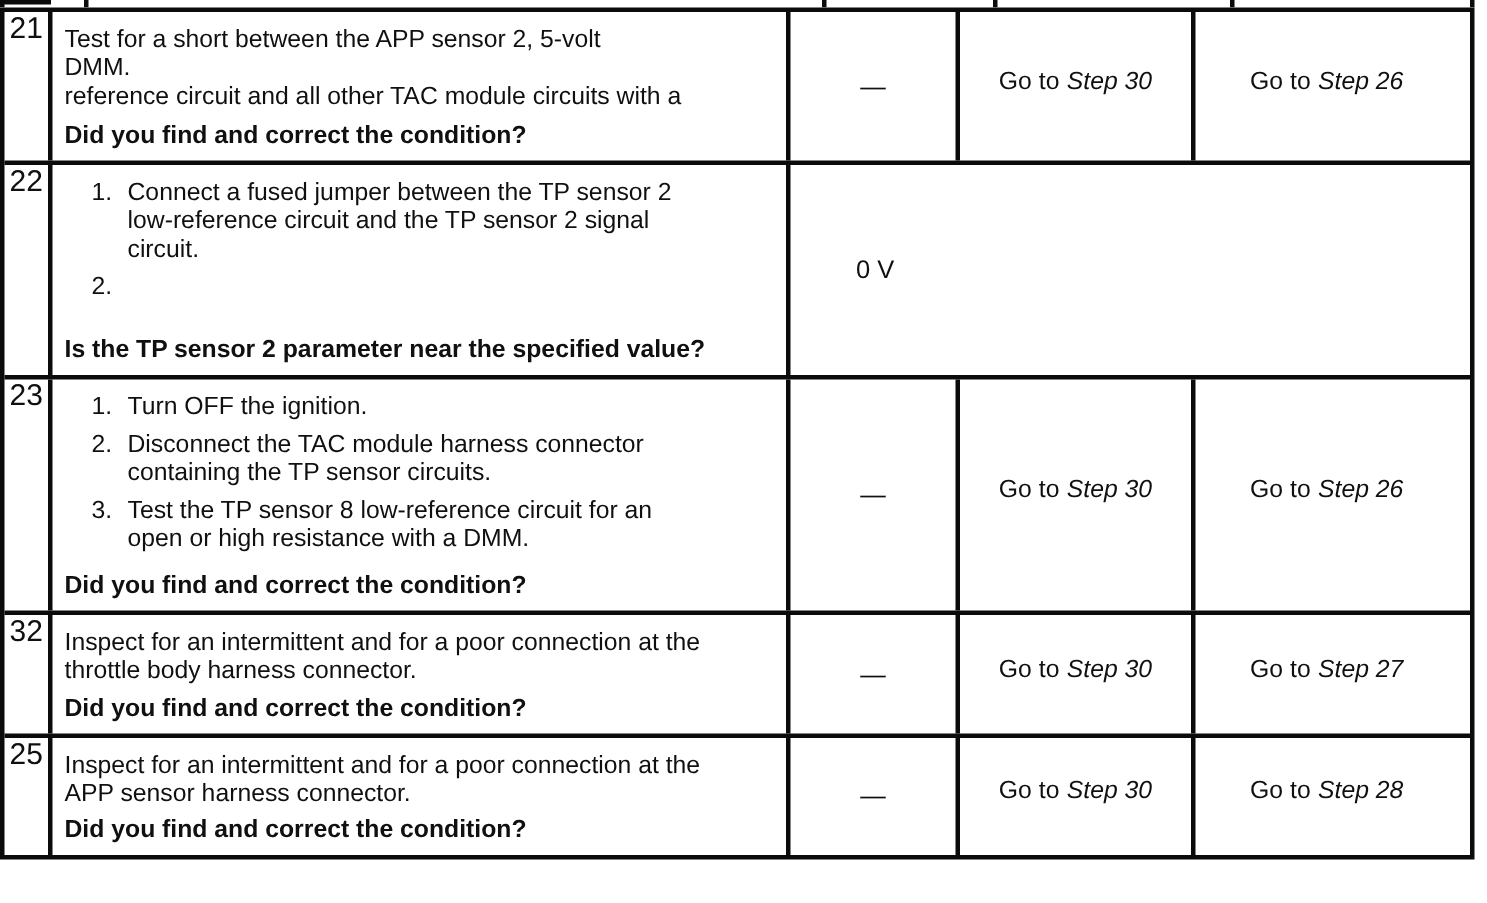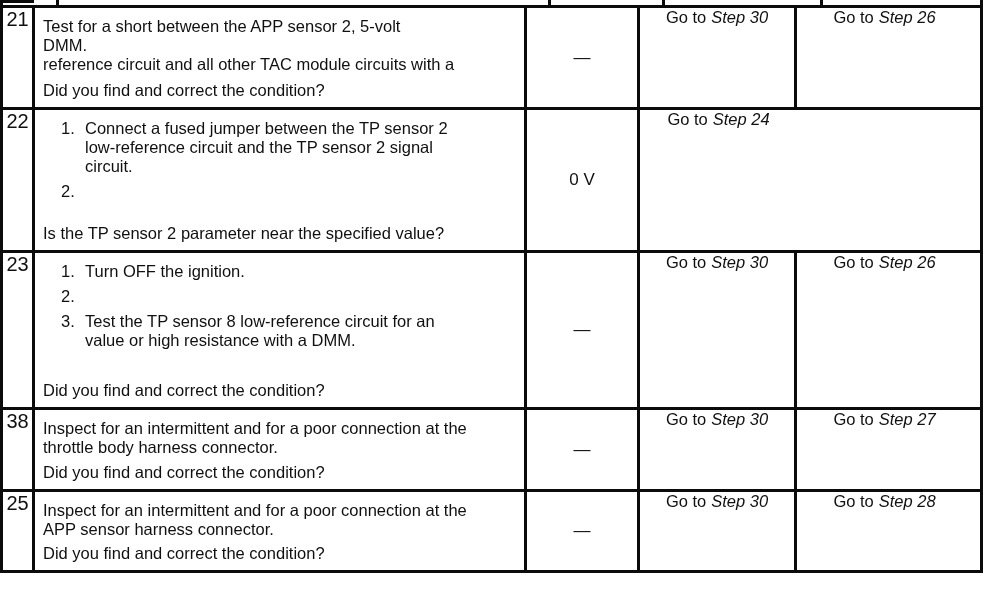--- a/index.html
+++ b/index.html
@@ -11,28 +11,28 @@
   .row{display:flex;box-sizing:border-box;border-bottom:3px solid #0b0b0b;}
   .row:last-child{border-bottom:none;}
   .r21{height:102px}.r22{height:143px}.r23{height:157px}.r24{height:82px}.r25{flex:1}
   .cell{box-sizing:border-box;border-right:3px solid #0b0b0b;height:100%;}
   .row .cell:last-child{border-right:none;}
   .c-step{width:32px;display:flex;justify-content:center;
           font-size:20px;}
   .c-action{width:492px;display:flex;flex-direction:column;
             padding:9px 4px 7px 8px;font-size:16.5px;line-height:19px;}
   .c-value{width:113px;display:flex;align-items:center;justify-content:center;font-size:17px;}
-  .c-goto{display:flex;align-items:flex-start;justify-content:center;
+  .c-goto{display:flex;align-items:center;justify-content:center;
           padding-bottom:7px;font-size:16.5px;box-sizing:border-box;}
   .c-yes{width:157px;}
   .c-no{width:175px;}
   .line{display:block;white-space:nowrap;}
   .li{display:flex;margin:0 0 6px 18px;}
   .num{width:24px;flex:none;}
-  .question{margin-top:auto;white-space:nowrap;}
+  .question{margin-top:auto;white-space:nowrap;font-weight:bold;}
   .it{font-style:italic;margin-left:0.30em;}
   .goto-text{white-space:nowrap;}
   
   .stub{position:absolute;background:#0b0b0b;}
   .figid{position:absolute;left:0;top:600px;font-size:14px;color:#1d4ed8;letter-spacing:0.4px;}
 </style>
 </head>
 <body>
 
 <div class="page">
@@ -84,64 +84,63 @@
           </span>
         </div>
         <div class="li">
           <span class="num">2.</span>
         </div>
         <div class="question">Is the TP sensor 2 parameter near the specified value?</div>
       </div>
       <div class="cell c-value">
         <span>0 V</span>
       </div>
-      <div class="cell c-goto c-yes">
-        <span class="goto-text"><span>Go to</span><span class="it">Step 24</span></span>
-      </div>
     </div>
 
     <div class="row r23">
       <div class="cell c-step">
         <span>23</span>
       </div>
       <div class="cell c-action">
         <div class="li">
           <span class="num">1.</span>
           <span>
             <span class="line">Turn OFF the ignition.</span>
           </span>
         </div>
         <div class="li">
           <span class="num">2.</span>
           <span>
+            <span class="line">Disconnect the TAC module harness connector</span>
+            <span class="line">containing the TP sensor circuits.</span>
           </span>
         </div>
         <div class="li">
           <span class="num">3.</span>
           <span>
             <span class="line">Test the TP sensor 8 low-reference circuit for an</span>
-            <span class="line">value or high resistance with a DMM.</span>
+            <span class="line">open or high resistance with a DMM.</span>
           </span>
         </div>
         <div class="question">Did you find and correct the condition?</div>
       </div>
       <div class="cell c-value">
         <span>—</span>
       </div>
       <div class="cell c-goto c-yes">
         <span class="goto-text"><span>Go to</span><span class="it">Step 30</span></span>
       </div>
       <div class="cell c-goto c-no">
         <span class="goto-text"><span>Go to</span><span class="it">Step 26</span></span>
       </div>
     </div>
 
     <div class="row r24">
       <div class="cell c-step">
-        <span>38</span>
+        <span>32</span>
       </div>
       <div class="cell c-action">
         <div>
           <span class="line">Inspect for an intermittent and for a poor connection at the</span>
           <span class="line">throttle body harness connector.</span>
         </div>
         <div class="question">Did you find and correct the condition?</div>
       </div>
       <div class="cell c-value">
         <span>—</span>

